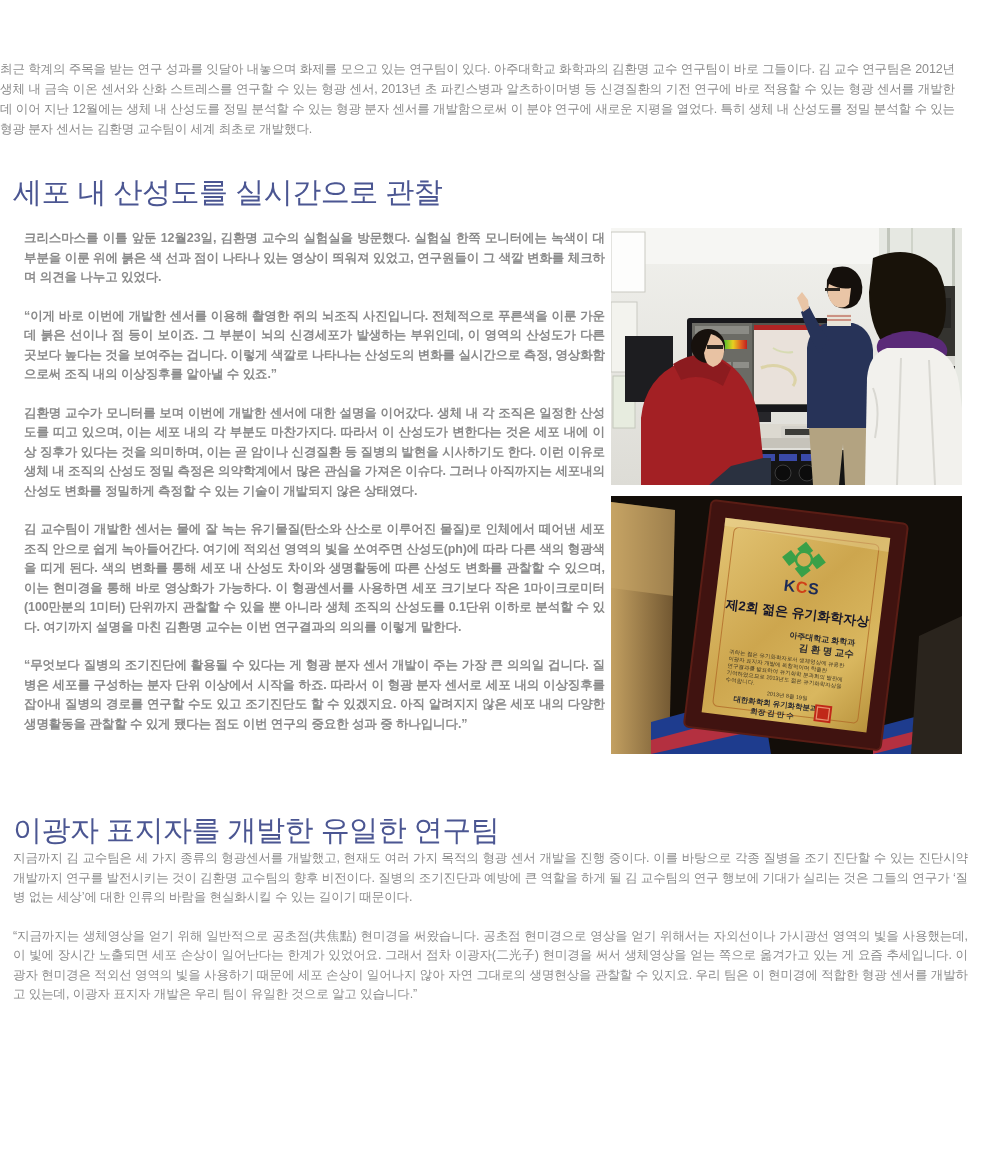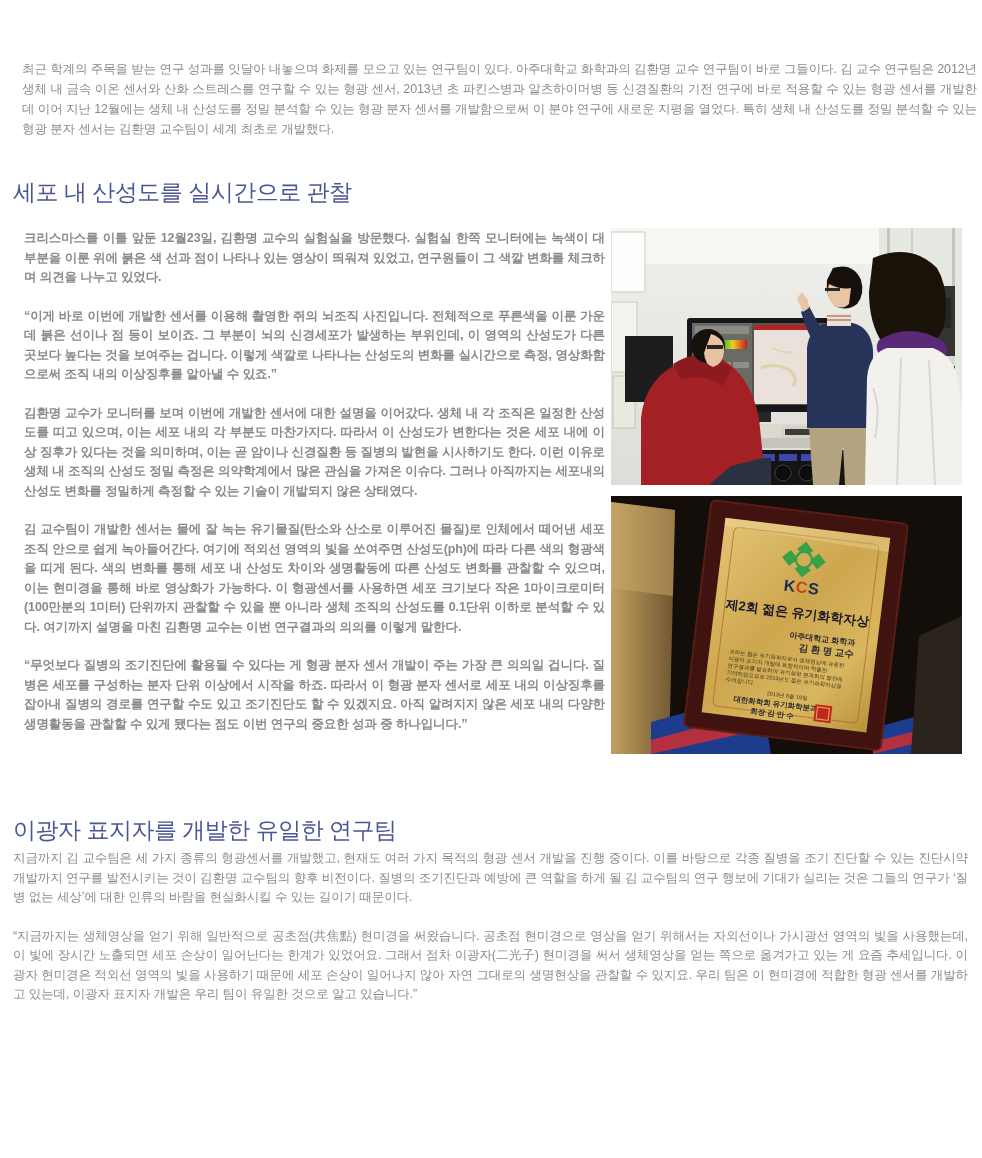--- a/index.html
+++ b/index.html
@@ -4,25 +4,25 @@
 <style>
   * { margin:0; padding:0; box-sizing:border-box; }
   html,body { background:#ffffff; }
   body {
     width:982px; height:1158px; position:relative; overflow:hidden;
     font-family:"Liberation Sans","DejaVu Sans",sans-serif;
     -webkit-font-smoothing:antialiased;
   }
   .gray-text { color:#8a8a8a; font-size:12.5px; text-align:justify; letter-spacing:-0.1px; }
   .intro {
-    position:absolute; left:22px; top:59px; width:955px;
+    position:absolute; left:0; top:59px; width:955px;
     line-height:20px;
   }
   .section-heading {
-    position:absolute; left:13px; color:#4b5692; font-size:23px;
+    position:absolute; left:13px; color:#4b5692; font-size:29px;
     font-weight:500; letter-spacing:-0.5px; line-height:34px;
   }
   #heading1 { top:175px; }
   #heading2 { top:806px;margin-top:7px; }
   .col-left {
     position:absolute; left:24px; top:229px; width:581px; line-height:19.5px;font-weight:bold;
   }
   .col-left p, .sec2 p { margin:0 0 19px 0; }
   .col-right {
     position:absolute; left:611px; top:228px; width:351px;

